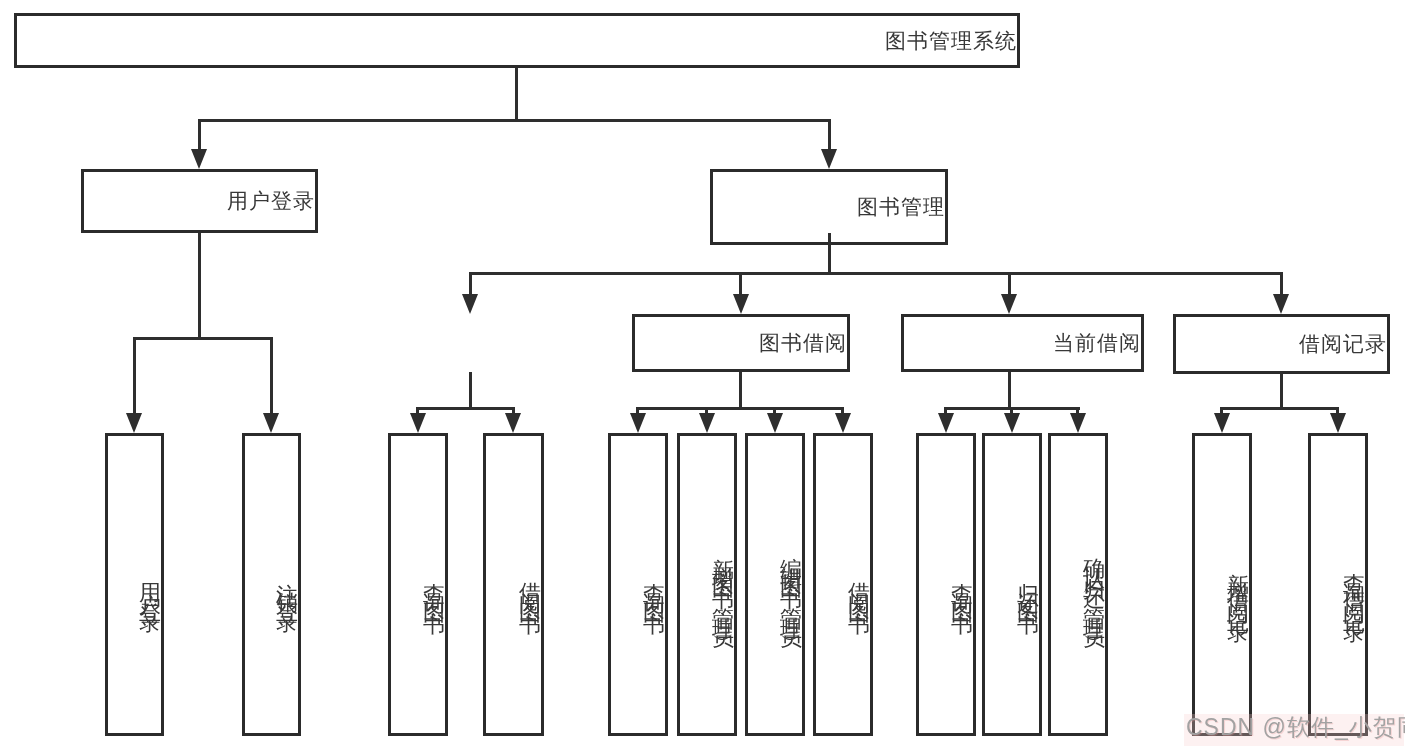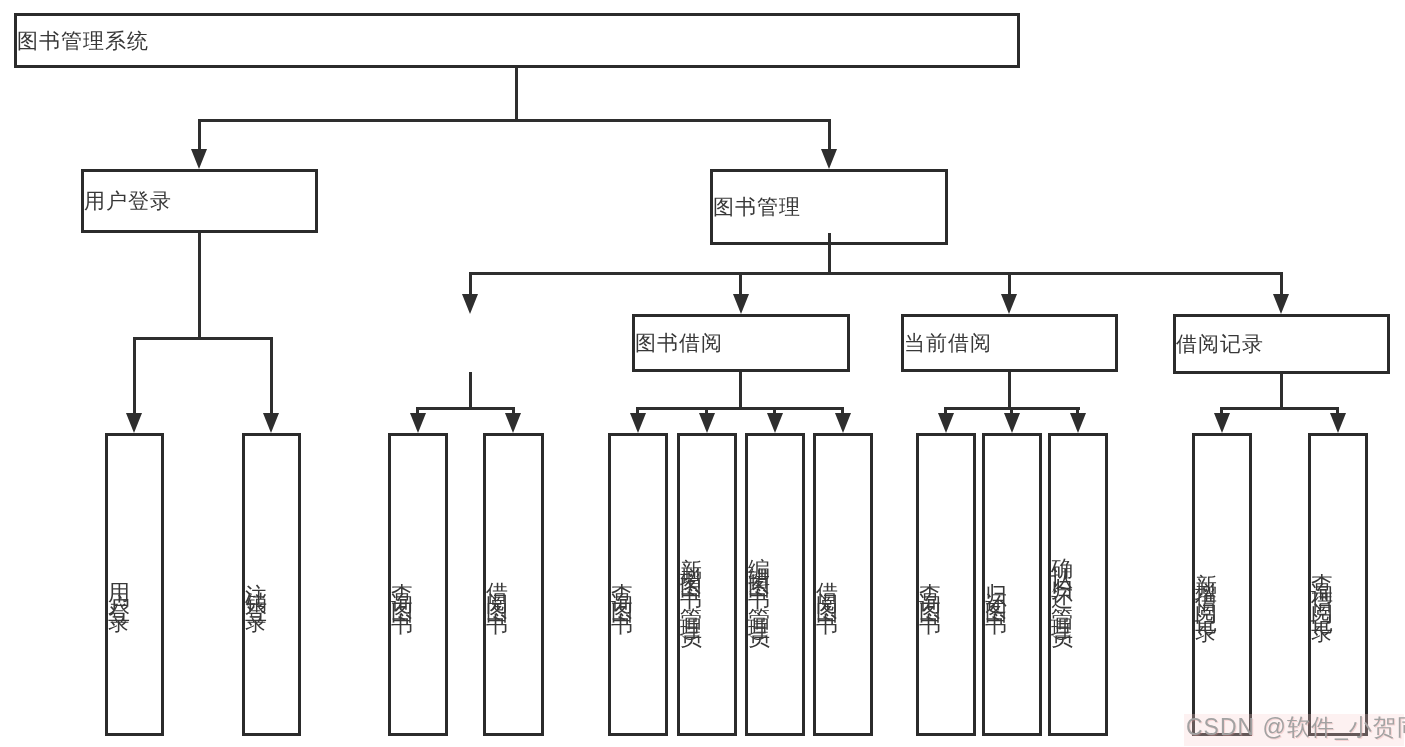--- a/index.html
+++ b/index.html
@@ -3,21 +3,21 @@
 <meta charset="utf-8">
 <style>
   html, body { margin:0; padding:0; background:#ffffff; }
   #canvas {
     position:relative; width:1405px; height:747px; background:#ffffff;
     font-family:"Liberation Sans", sans-serif; color:#333333; overflow:hidden;
   }
   .box {
     position:absolute; box-sizing:border-box;
     border:3px solid #2b2b2b; background:#ffffff;
-    display:flex; align-items:center; justify-content:flex-start;
+    display:flex; align-items:center; justify-content:flex-end;
   }
   .hlabel { font-size:21px; color:#383838; letter-spacing:1px; white-space:nowrap; }
   .leaf .vlabel {
     writing-mode:vertical-rl; text-orientation:mixed;
     font-size:22px; letter-spacing:10px; color:#383838; line-height:1;
   }
   .line { position:absolute; background:#2e2e2e; }
   .arrow {
     position:absolute; width:0; height:0;
     border-left:8px solid transparent; border-right:8px solid transparent;
@@ -45,21 +45,21 @@
   <div class="box" style="left:81px; top:169px; width:237px; height:64px;">
     <span class="hlabel">用户登录</span>
   </div>
   <div class="box" style="left:710px; top:169px; width:238px; height:76px;">
     <span class="hlabel">图书管理</span>
   </div>
 
   <div class="box" style="left:632px; top:314px; width:218px; height:58px;">
     <span class="hlabel">图书借阅</span>
   </div>
-  <div class="box" style="left:901px; top:314px; width:217px; height:58px;">
+  <div class="box" style="left:901px; top:314px; width:243px; height:58px;">
     <span class="hlabel">当前借阅</span>
   </div>
   <div class="box" style="left:1173px; top:314px; width:217px; height:60px;">
     <span class="hlabel">借阅记录</span>
   </div>
 
   <div class="box leaf" style="left:105px; top:433px; width:59px; height:303px;">
     <span class="vlabel">用户登录</span>
   </div>
   <div class="box leaf" style="left:242px; top:433px; width:59px; height:303px;">

